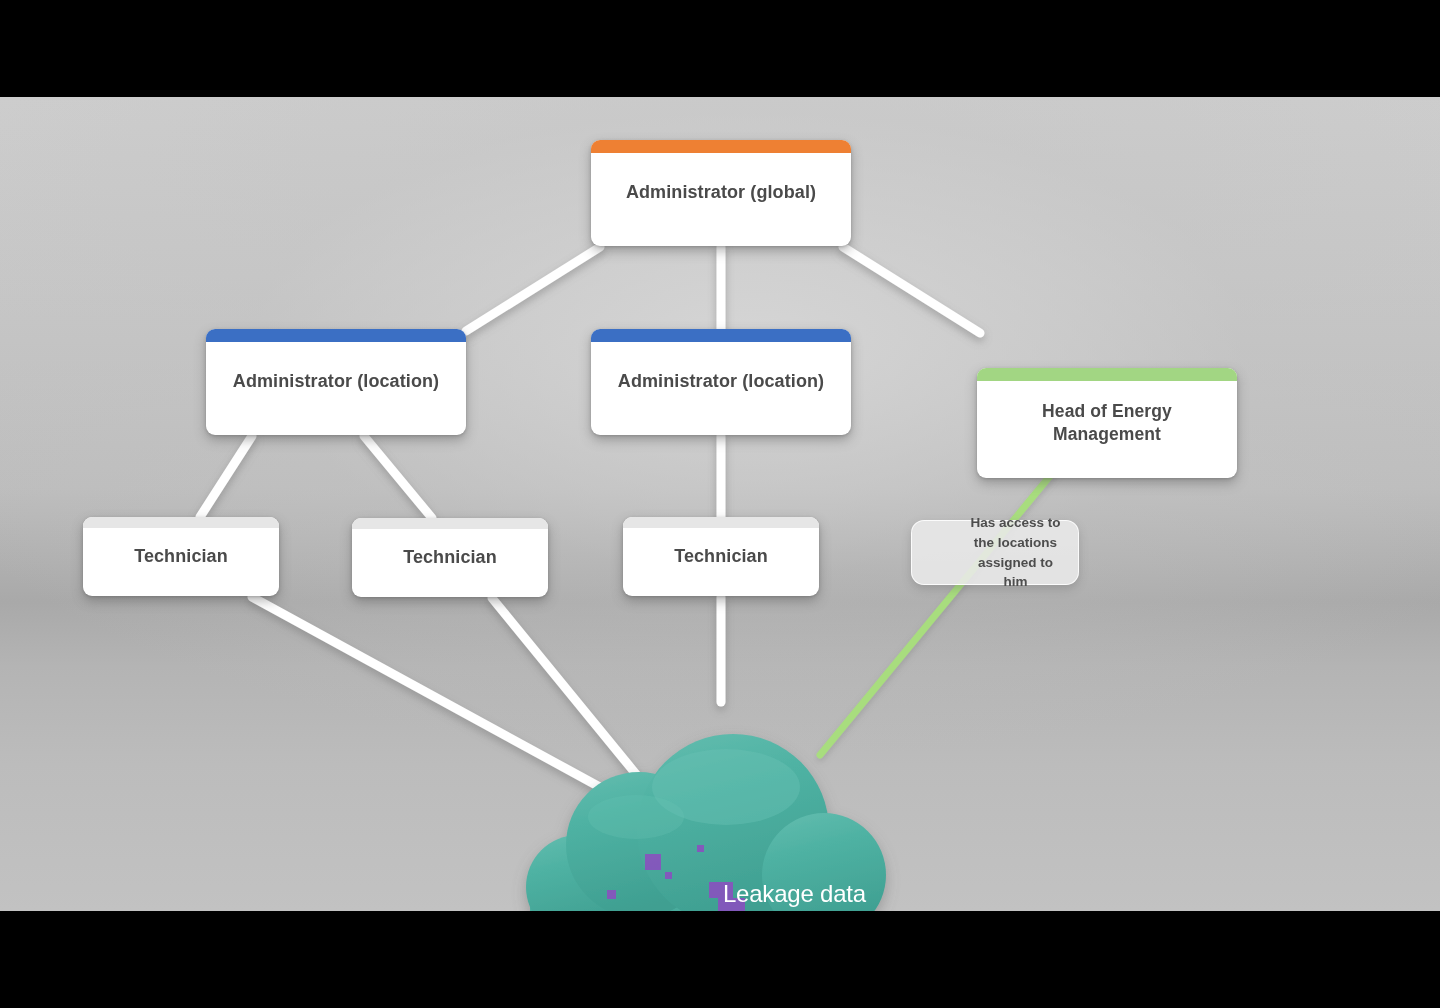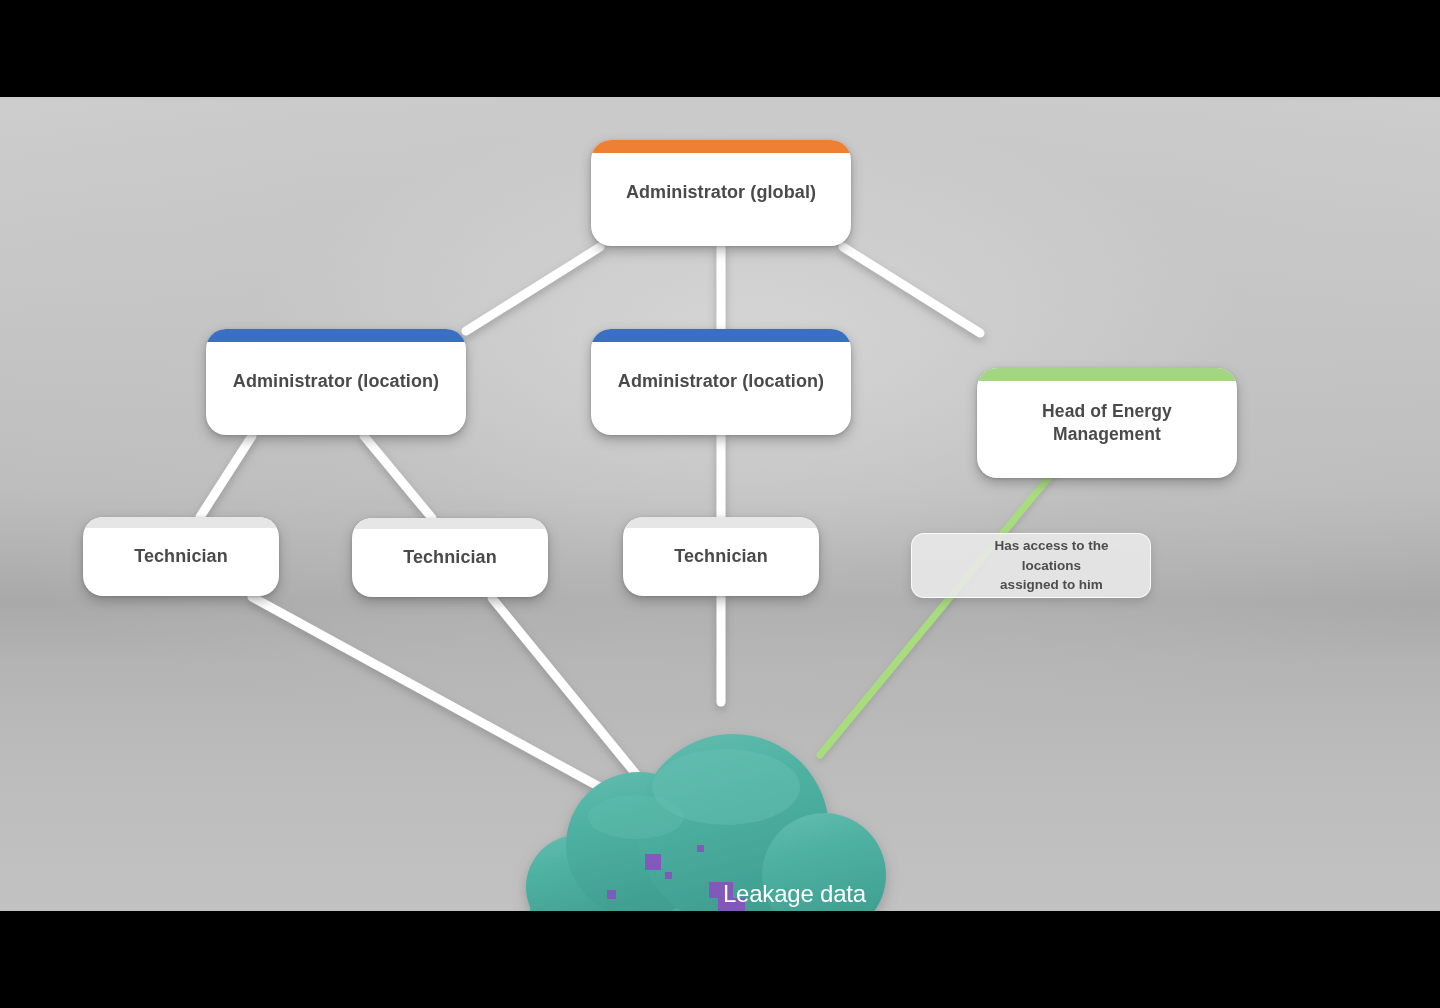--- a/index.html
+++ b/index.html
@@ -49,21 +49,21 @@
   
   #edge-layer { position: absolute; inset: 0; z-index: 1; }
   #cloud-layer { position: absolute; inset: 0; z-index: 2; }
   #node-layer { position: absolute; inset: 0; z-index: 3; }
   #note-layer { position: absolute; inset: 0; z-index: 4; }
 
   
   .node {
     position: absolute;
     background: #ffffff;
-    border-radius: 20px;
+    border-radius: 9px;
     box-shadow: 0 5px 12px rgba(80,80,80,0.42), 0 1px 3px rgba(80,80,80,0.30);
     display: flex;
     align-items: center;
     justify-content: center;
     overflow: hidden;
     box-sizing: border-box;
   }
   .node .bar {
     position: absolute;
     left: 0; top: 0;
@@ -250,21 +250,21 @@
         <div class="node-label">Technician</div>
       </div>
 
       <div class="node plain" style="left:623px; top:420px; width:196px; height:79px;">
         <div class="bar"></div>
         <div class="node-label">Technician</div>
       </div>
     </div>
 
     <div id="note-layer">
-      <div class="note" style="left:911px; top:436px; width:240px; height:65px;padding-left:41px;">
+      <div class="note" style="left:911px; top:423px; width:168px; height:65px;padding-left:41px;">
         <div class="note-label">
           <span>Has access to the locations</span><br>
           <span>assigned to him</span>
         </div>
       </div>
     </div>
 
   </div>
 
   <div id="letterbox-bottom" class="letterbox"></div>

